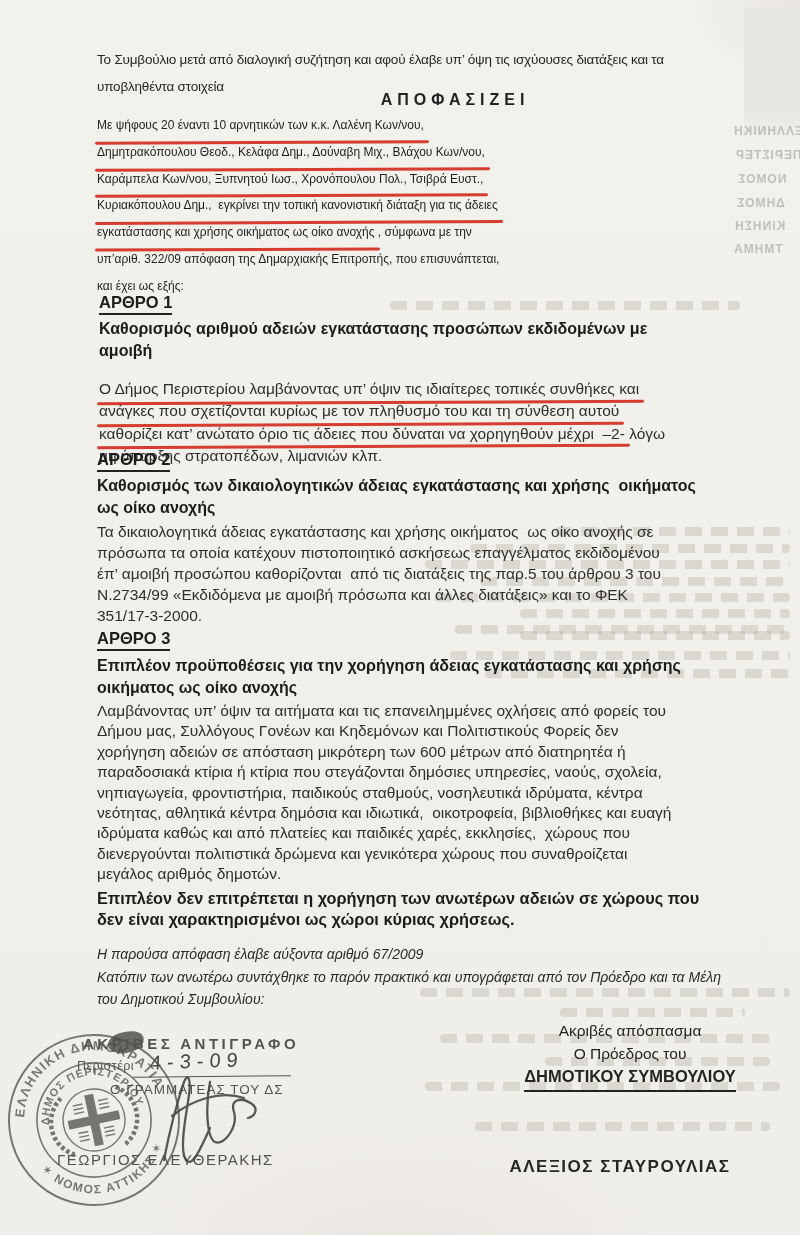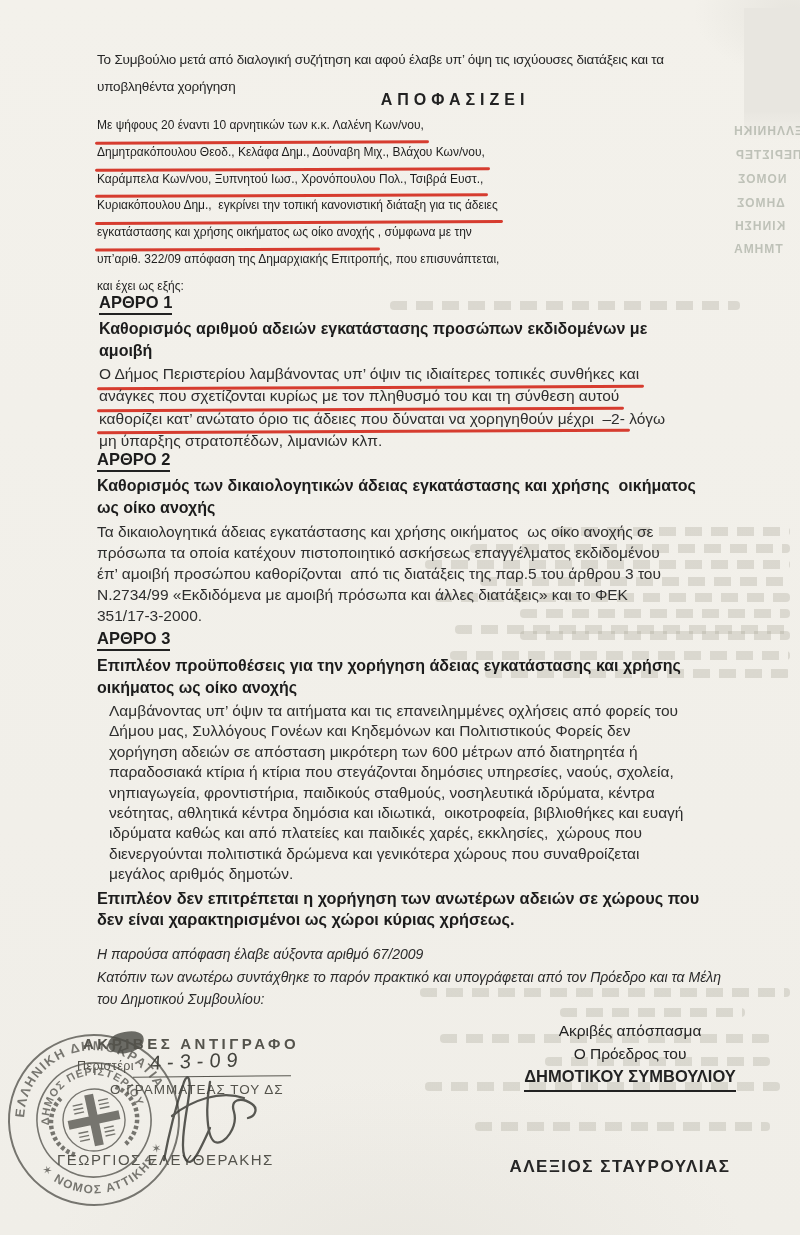--- a/index.html
+++ b/index.html
@@ -21,21 +21,21 @@
   .dec{font-size:12px;line-height:26.8px;color:#1e1e1e;}
   .ru{position:relative;display:inline-block;}
   .ru::after{content:"";position:absolute;left:-2px;right:-5px;bottom:-5px;height:3px;
              background:#d42c1e;border-radius:2px;transform:rotate(-0.25deg);opacity:.92;}
   .ru.thin::after{height:2.6px;bottom:-3px;}
   
   .art-h{font-size:16.5px;font-weight:bold;color:#1c1c1c;}
   .art-h span{display:inline-block;border-bottom:2.2px solid #222;padding-bottom:1px;}
   .art-t{font-size:16px;font-weight:bold;line-height:22px;color:#1c1c1c;}
   .art-b{font-size:15.5px;line-height:21px;color:#2e2e2e;}
-  .a3b{line-height:20.4px;margin-left:12px;}
+  .a3b{line-height:20.4px;}
   .bold-note{font-size:16.3px;font-weight:bold;line-height:21.5px;color:#1c1c1c;}
   .close-l{font-size:14px;line-height:22.5px;color:#2a2a2a;}
   
   .pres{font-size:15.5px;line-height:22.5px;text-align:center;color:#232323;}
   .pres .u{display:inline-block;font-weight:bold;font-size:16.5px;border-bottom:2.2px solid #222;padding-bottom:2px;}
   .pres-name{font-size:17px;font-weight:bold;letter-spacing:1.5px;text-align:center;color:#262626;}
   
   .stamp-ink{color:#54534c;}
   .cert-copy{font-size:15px;letter-spacing:3.5px;font-weight:700;}
   .cert-place{font-size:12.5px;letter-spacing:.5px;}
@@ -76,40 +76,40 @@
   <div class="abs brow" style="left:485px;top:669px;width:305px;"></div>
   <div class="abs brow" style="left:420px;top:988px;width:370px;"></div>
   <div class="abs brow" style="left:560px;top:1008px;width:185px;"></div>
   <div class="abs brow" style="left:440px;top:1034px;width:330px;"></div>
   <div class="abs brow" style="left:545px;top:1057px;width:225px;"></div>
   <div class="abs brow" style="left:425px;top:1082px;width:355px;"></div>
   <div class="abs brow" style="left:475px;top:1122px;width:295px;"></div>
 
   <div class="abs intro" style="left:97px;top:46px;">
     <div class="ln">Το Συμβούλιο μετά από διαλογική συζήτηση και αφού έλαβε υπ’ όψη τις ισχύουσες διατάξεις και τα</div>
-    <div class="ln">υποβληθέντα χορήγηση</div>
+    <div class="ln">υποβληθέντα στοιχεία</div>
   </div>
 
   <div class="abs decides ln" style="left:97px;top:91px;width:660px;text-align:center;padding-left:28px;">ΑΠΟΦΑΣΙΖΕΙ</div>
 
   <div class="abs" style="left:97px;top:112px;">
     <div class="ln dec"><span class="ru">Με ψήφους 20 έναντι 10 αρνητικών των κ.κ. Λαλένη Κων/νου,</span></div>
     <div class="ln dec"><span class="ru">Δημητρακόπουλου Θεοδ., Κελάφα Δημ., Δούναβη Μιχ., Βλάχου Κων/νου,</span></div>
     <div class="ln dec"><span class="ru">Καράμπελα Κων/νου, Ξυπνητού Ιωσ., Χρονόπουλου Πολ., Τσιβρά Ευστ.,</span></div>
     <div class="ln dec"><span class="ru">Κυριακόπουλου Δημ.,  εγκρίνει την τοπική κανονιστική διάταξη για τις άδειες</span></div>
     <div class="ln dec"><span class="ru">εγκατάστασης και χρήσης οικήματος ως οίκο ανοχής</span><span> , σύμφωνα με την</span></div>
     <div class="ln dec"><span>υπ’αριθ. 322/09 απόφαση της Δημαρχιακής Επιτροπής, που επισυνάπτεται,</span></div>
     <div class="ln dec"><span>και έχει ως εξής:</span></div>
   </div>
 
   <div class="abs" style="left:99px;top:293px;">
     <div class="ln art-h"><span>ΑΡΘΡΟ 1</span></div>
     <div class="ln art-t" style="margin-top:3px;">Καθορισμός αριθμού αδειών εγκατάστασης προσώπων εκδιδομένων με</div>
     <div class="ln art-t">αμοιβή</div>
-    <div class="ln art-b" style="margin-top:1px;line-height:22.3px;"><span class="ru thin">Ο Δήμος Περιστερίου λαμβάνοντας υπ’ όψιν τις ιδιαίτερες τοπικές συνθήκες και</span></div>
+    <div class="ln art-b" style="margin-top:16px;line-height:22.3px;"><span class="ru thin">Ο Δήμος Περιστερίου λαμβάνοντας υπ’ όψιν τις ιδιαίτερες τοπικές συνθήκες και</span></div>
     <div class="ln art-b" style="line-height:22.3px;"><span class="ru thin">ανάγκες που σχετίζονται κυρίως με τον πληθυσμό του και τη σύνθεση αυτού</span></div>
     <div class="ln art-b" style="line-height:22.3px;"><span class="ru thin">καθορίζει κατ’ ανώτατο όριο τις άδειες που δύναται να χορηγηθούν μέχρι  –2-</span><span> λόγω</span></div>
     <div class="ln art-b" style="line-height:22.3px;">μη ύπαρξης στρατοπέδων, λιμανιών κλπ.</div>
   </div>
 
   <div class="abs" style="left:97px;top:450px;">
     <div class="ln art-h"><span>ΑΡΘΡΟ 2</span></div>
     <div class="ln art-t" style="margin-top:3px;">Καθορισμός των δικαιολογητικών άδειας εγκατάστασης και χρήσης  οικήματος</div>
     <div class="ln art-t">ως οίκο ανοχής</div>
     <div class="ln art-b" style="margin-top:2px;">Τα δικαιολογητικά άδειας εγκατάστασης και χρήσης οικήματος  ως οίκο ανοχής σε</div>

